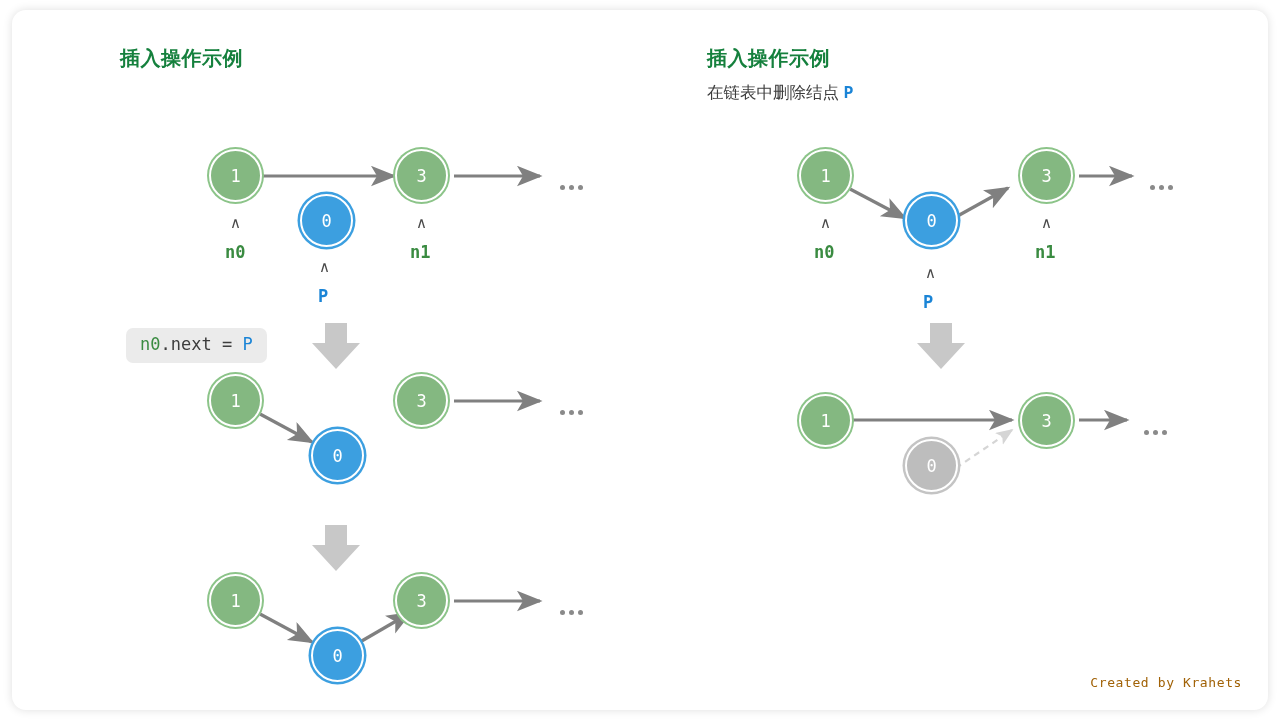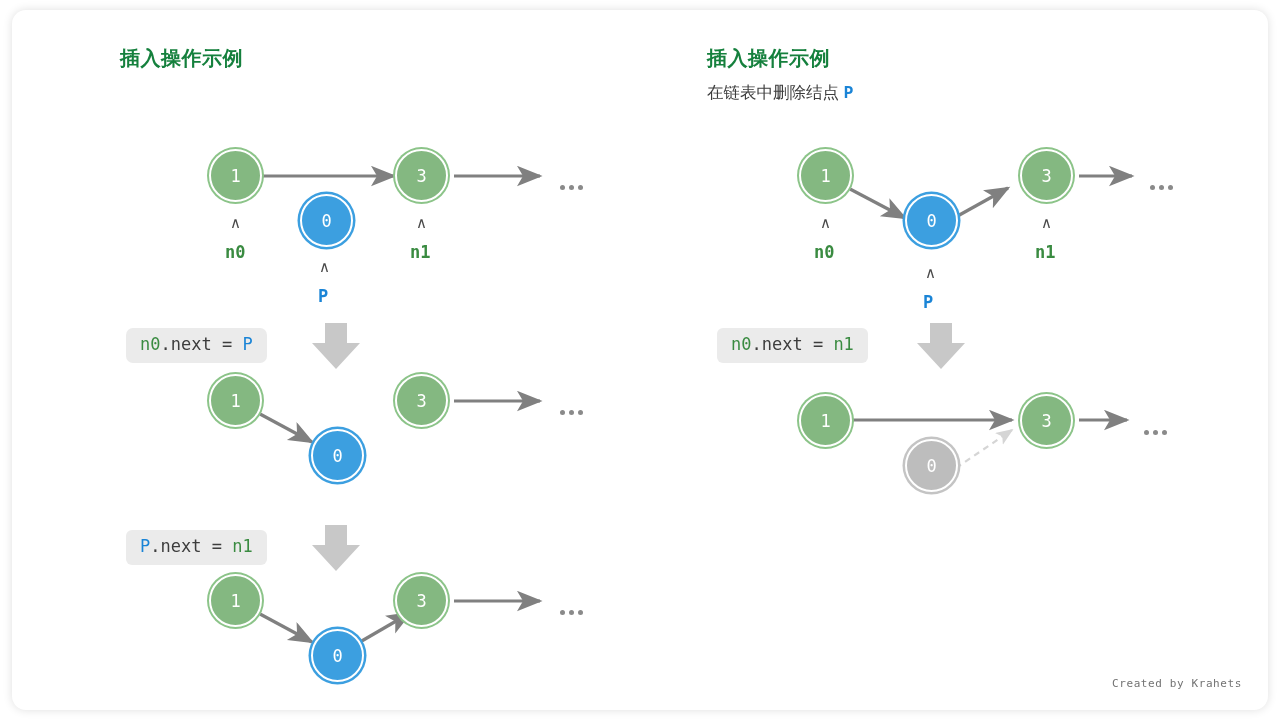--- a/index.html
+++ b/index.html
@@ -126,22 +126,22 @@
     left: 0; top: 0;
     width: 1256px;
     height: 700px;
     pointer-events: none;
   }
   .footer {
     position: absolute;
     right: 26px;
     bottom: 20px;
     font-family: "DejaVu Sans Mono", "Liberation Mono", monospace;
-    font-size: 11px;
-    color: #737373;
+    font-size: 13px;
+    color: #a16207;
     letter-spacing: 0.6px;
     white-space: nowrap;
   }
 </style>
 </head>
 <body>
 
 <div id="card">
   <div id="stage">
 
@@ -216,23 +216,20 @@
 
     <div class="node green" style="left:197px; top:364px; width:53px; height:53px;">1</div>
     <div class="node blue" style="left:299px; top:419px; width:53px; height:53px;">0</div>
     <div class="node green" style="left:383px; top:364px; width:53px; height:53px;">3</div>
     <div class="dots" style="left:548px; top:400px;">
       <i></i>
         <i></i>
         <i></i>
     </div>
 
-    <div class="code-chip" style="left:114px; top:520px;">
-      <span class="tok-blue">P</span><span style="color:#3d3d3d;">.next = </span><span class="tok-green">n1</span>
-    </div>
 
     <div class="node green" style="left:197px; top:564px; width:53px; height:53px;">1</div>
     <div class="node blue" style="left:299px; top:619px; width:53px; height:53px;">0</div>
     <div class="node green" style="left:383px; top:564px; width:53px; height:53px;">3</div>
     <div class="dots" style="left:548px; top:600px;">
       <i></i>
         <i></i>
         <i></i>
     </div>
 
@@ -253,23 +250,20 @@
 
     <div class="caret" style="left:808px; top:206px;">∧</div>
     <div class="ptr-label green" style="left:802px; top:232px;">n0</div>
 
     <div class="caret" style="left:913px; top:256px;">∧</div>
     <div class="ptr-label blue" style="left:911px; top:282px;">P</div>
 
     <div class="caret" style="left:1029px; top:206px;">∧</div>
     <div class="ptr-label green" style="left:1023px; top:232px;">n1</div>
 
-    <div class="code-chip" style="left:705px; top:318px;">
-      <span class="tok-green">n0</span><span style="color:#3d3d3d;">.next = </span><span class="tok-green">n1</span>
-    </div>
 
     <div class="node green" style="left:787px; top:384px; width:53px; height:53px;">1</div>
     <div class="node gray" style="left:893px; top:429px; width:53px; height:53px;">0</div>
     <div class="node green" style="left:1008px; top:384px; width:53px; height:53px;">3</div>
     <div class="dots" style="left:1132px; top:420px;">
       <i></i>
         <i></i>
         <i></i>
     </div>
 

